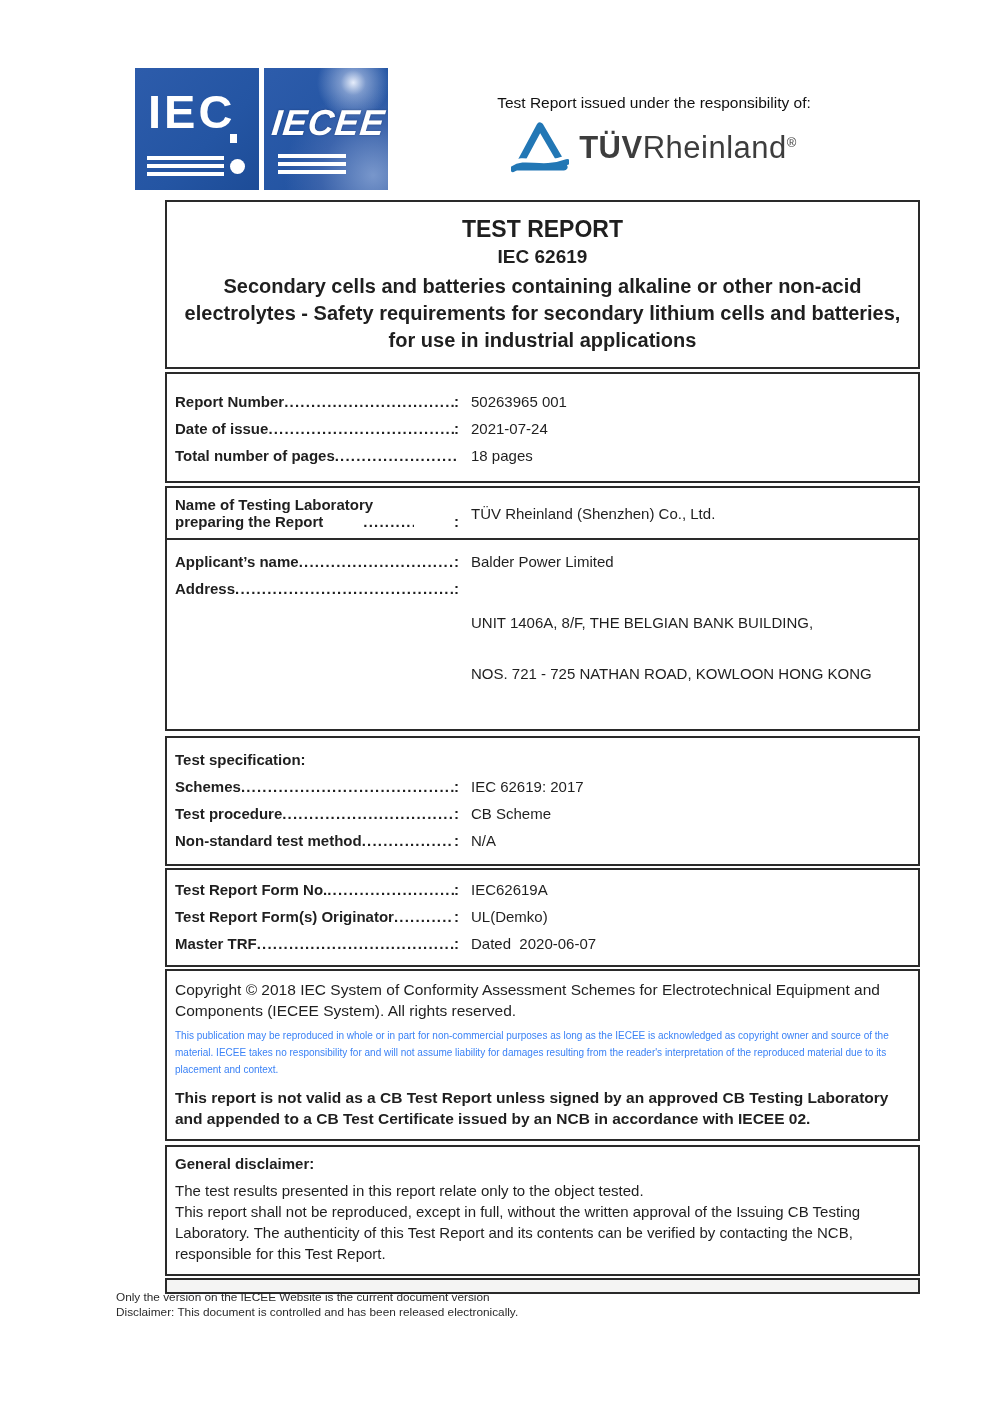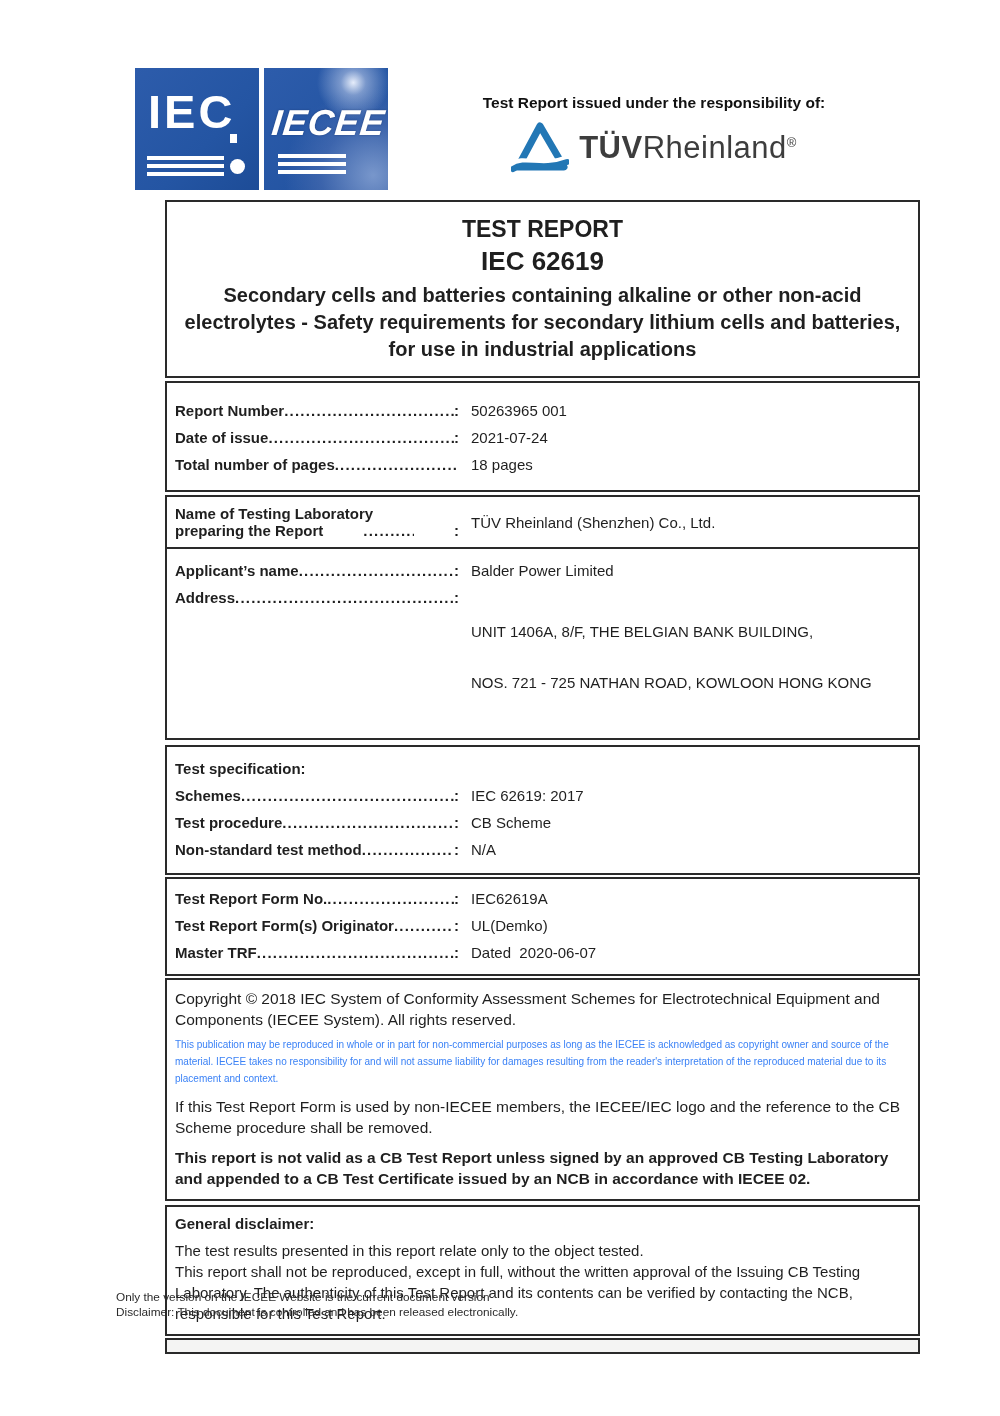--- a/index.html
+++ b/index.html
@@ -39,35 +39,35 @@
       linear-gradient(135deg,#2d5cab 0%,#2455a3 60%,#1d4c97 100%);
   }
   .iecee-text {
     color:#ffffff; font-weight:bold; font-style:italic; font-size:36px; letter-spacing:1px;
     position:absolute; top:34px; left:8px; transform:skewX(-6deg);
     text-shadow:0 0 2px rgba(20,40,90,0.6);
   }
   .iecee-bars { position:absolute; left:14px; bottom:16px; width:68px; display:flex; flex-direction:column; gap:4px; }
   .iecee-bars .bar { height:4px; background:#ffffff; }
   .issuer { flex:1; display:flex; flex-direction:column; align-items:center; padding-top:26px; }
-  .issuer-text { font-weight:bold; font-size:15.5px; color:#111; }
+  .issuer-text { font-weight:normal; font-size:15.5px; color:#111; }
   .tuv-logo { display:flex; align-items:center; margin-top:10px; gap:10px; }
   .tuv-text { font-size:31px; color:#3d3d3d; letter-spacing:0.5px; }
   .tuv-text .b { font-weight:bold; }
   .tuv-text sup { font-size:13px; color:#3d3d3d; }
   
   .doc { margin:0 80px 0 133px; width:787px; box-sizing:border-box;padding-left:32px; }
   .box {
     border:2px solid #2a2a2a;
     box-sizing:border-box;
     background:#fff;
   }
   .title-box { margin-bottom:3px; text-align:center; padding:14px 14px 13px 14px; }
   .t1 { font-weight:bold; font-size:23px; }
-  .t2 { font-weight:bold; font-size:26px; margin-top:3px; }
+  .t2 { font-weight:bold; font-size:19px; margin-top:3px; }
   .t3 { font-weight:bold; font-size:20px; line-height:27px; margin-top:5px; }
   .info-box { margin-bottom:3px; padding:14px 10px 12px 8px; }
   .row { display:flex; align-items:baseline; padding:5px 0; font-size:15px; }
   .labelwrap { width:284px; display:flex; align-items:baseline; font-weight:bold; flex-shrink:0; }
   .label-text { white-space:nowrap; }
   .leader { flex:1; overflow:hidden; white-space:nowrap; font-weight:bold; }
   .leader::after { content:"...................................................................................................................."; letter-spacing:1.2px; }
   .suffix { font-weight:bold; }
   .value { margin-left:12px; white-space:pre-wrap; }
   .parties-box { margin-bottom:5px; padding:0 10px 0 8px; }
@@ -257,21 +257,20 @@
             <span class="leader"></span>
             <span class="suffix">:</span>
           </div>
         <div class="value">Dated  2020-06-07</div>
       </div>
     </section>
 
     <section class="box copyright-box">
       <div class="c-heading">Copyright © 2018 IEC System of Conformity Assessment Schemes for Electrotechnical Equipment and Components (IECEE System). All rights reserved.</div>
       <div class="c-fine">This publication may be reproduced in whole or in part for non-commercial purposes as long as the IECEE is acknowledged as copyright owner and source of the material. IECEE takes no responsibility for and will not assume liability for damages resulting from the reader's interpretation of the reproduced material due to its placement and context.</div>
-      <div class="c-note">If this Test Report Form is used by non-IECEE members, the IECEE/IEC logo and the reference to the CB Scheme procedure shall be removed.</div>
       <div class="c-validity">This report is not valid as a CB Test Report unless signed by an approved CB Testing Laboratory and appended to a CB Test Certificate issued by an NCB in accordance with IECEE 02.</div>
     </section>
 
     <section class="box disclaimer-box">
       <div class="d-heading">General disclaimer:</div>
       <div class="d-body">
         <span class="d-line1">The test results presented in this report relate only to the object tested.</span>
         <span>This report shall not be reproduced, except in full, without the written approval of the Issuing CB Testing Laboratory. The authenticity of this Test Report and its contents can be verified by contacting the NCB, responsible for this Test Report.</span>
       </div>
     </section>

